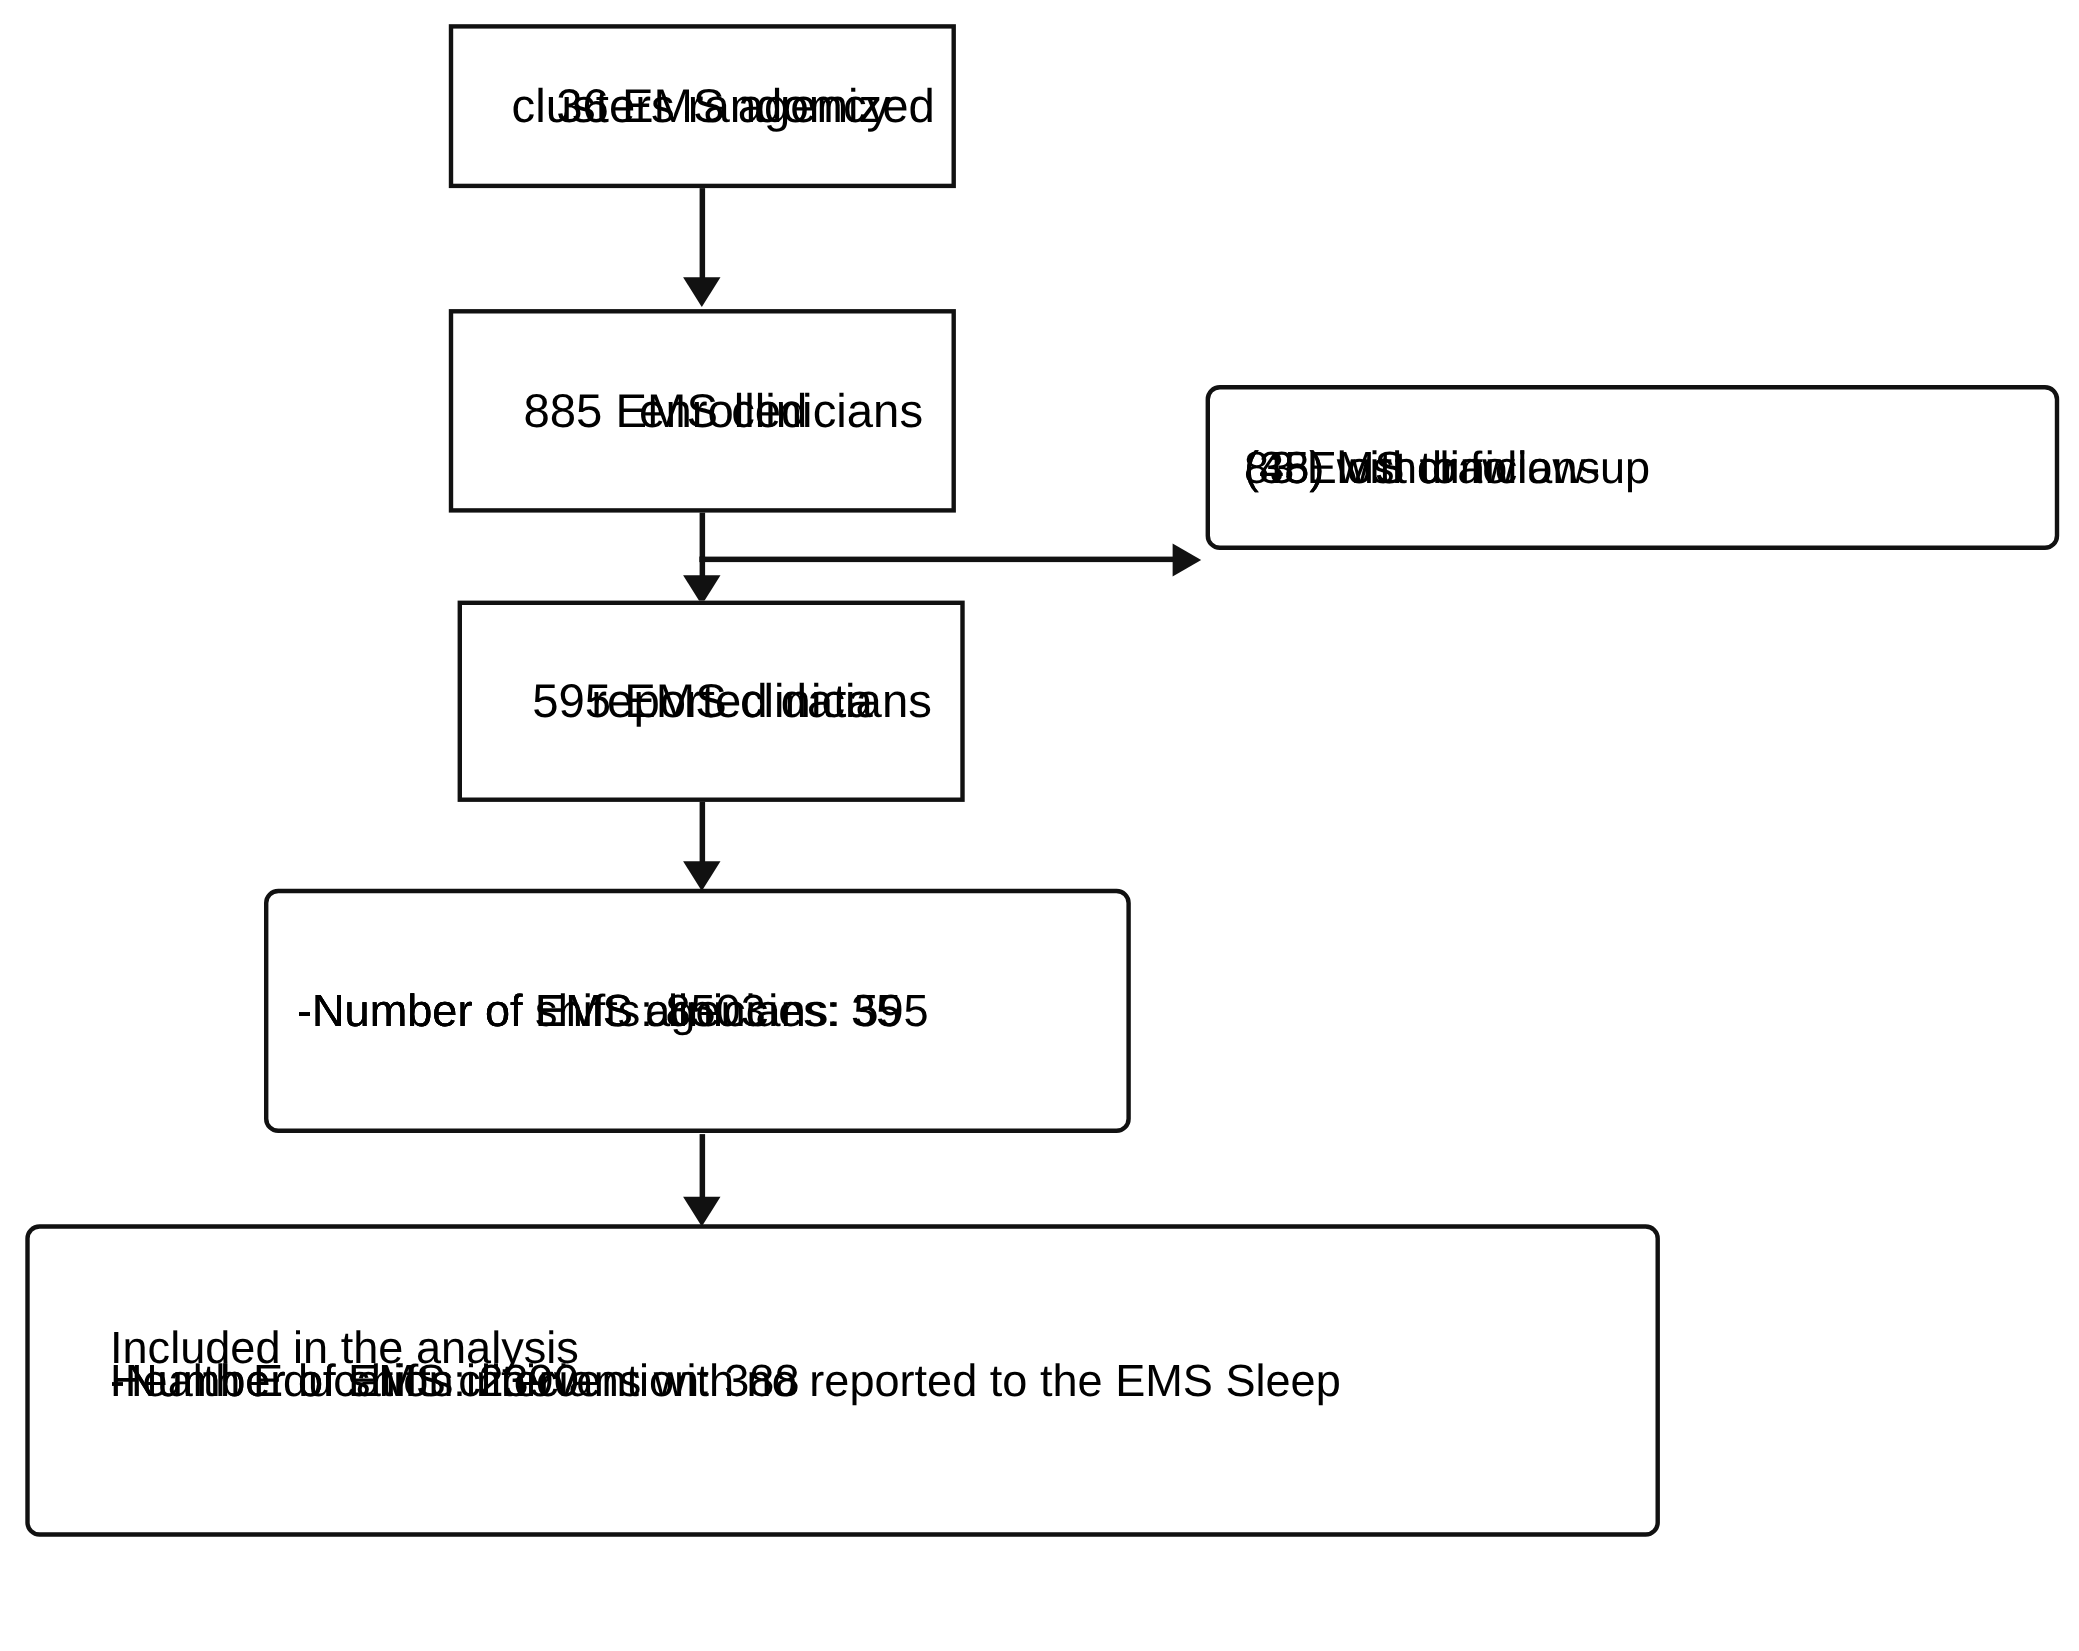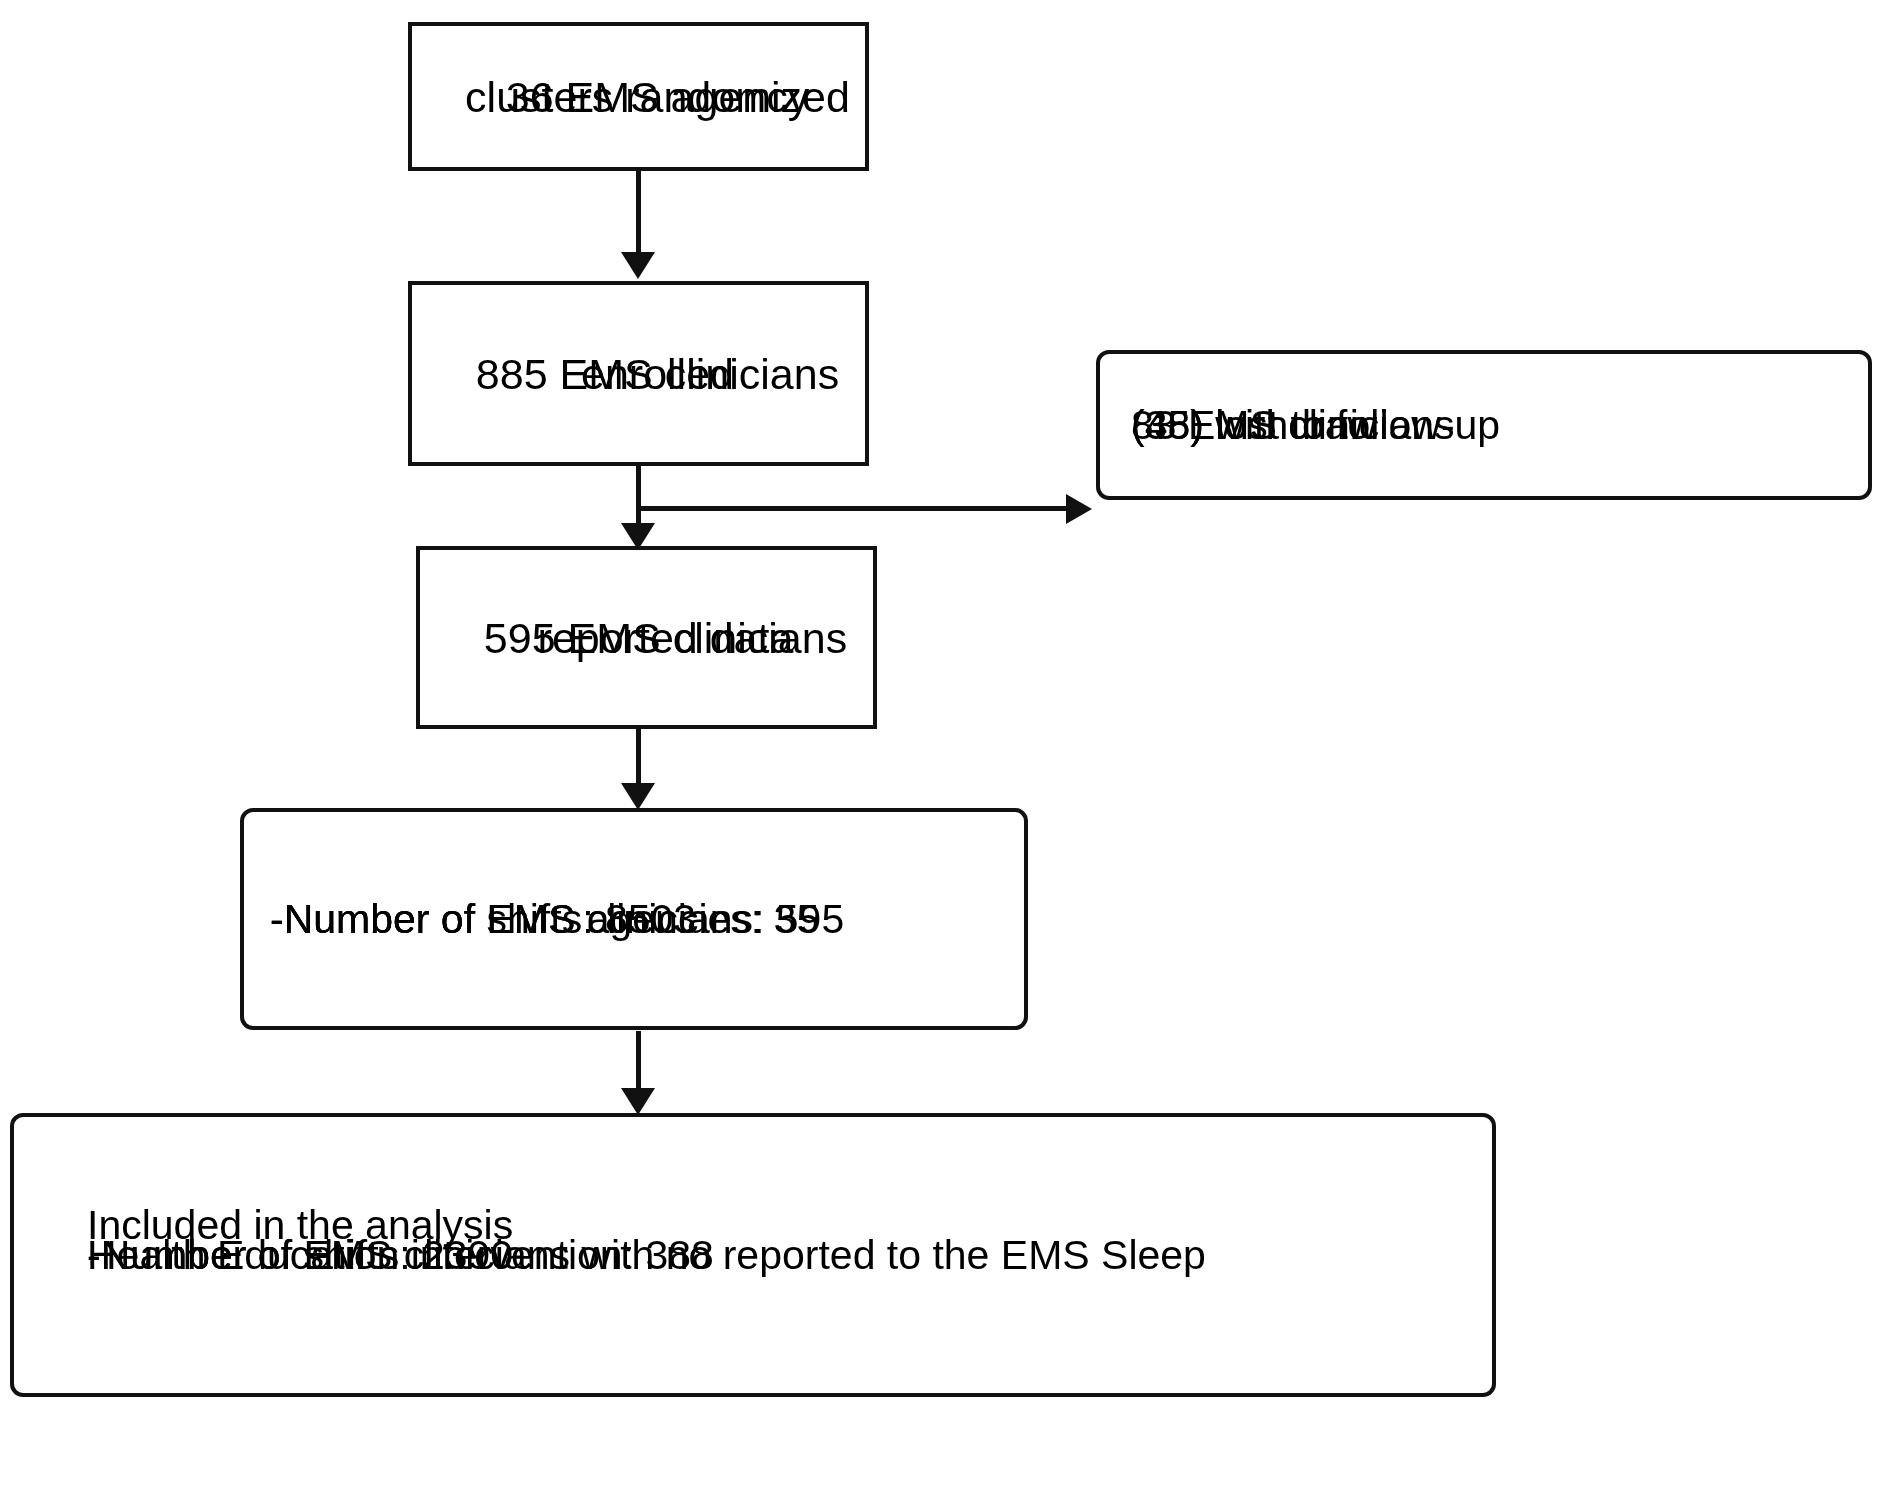--- a/index.html
+++ b/index.html
@@ -84,21 +84,21 @@
     left: 1096px;
     top: 350px;
     width: 776px;
     height: 150px;
     padding-left: 31px;
   }
   #box-attrition .line { font-size: 41px; line-height: 48px; }
 
   
   #box-included {
-    left: 10px;
+    left: 23px;
     top: 1113px;
     width: 1486px;
     height: 284px;
     padding-left: 73px;
     padding-right: 44px;
   }
   #box-included .heading { font-size: 41px; line-height: 50px; }
   #box-included .spacer { height: 60px; }
   #box-included .line { font-size: 41px; line-height: 58px; }
 

